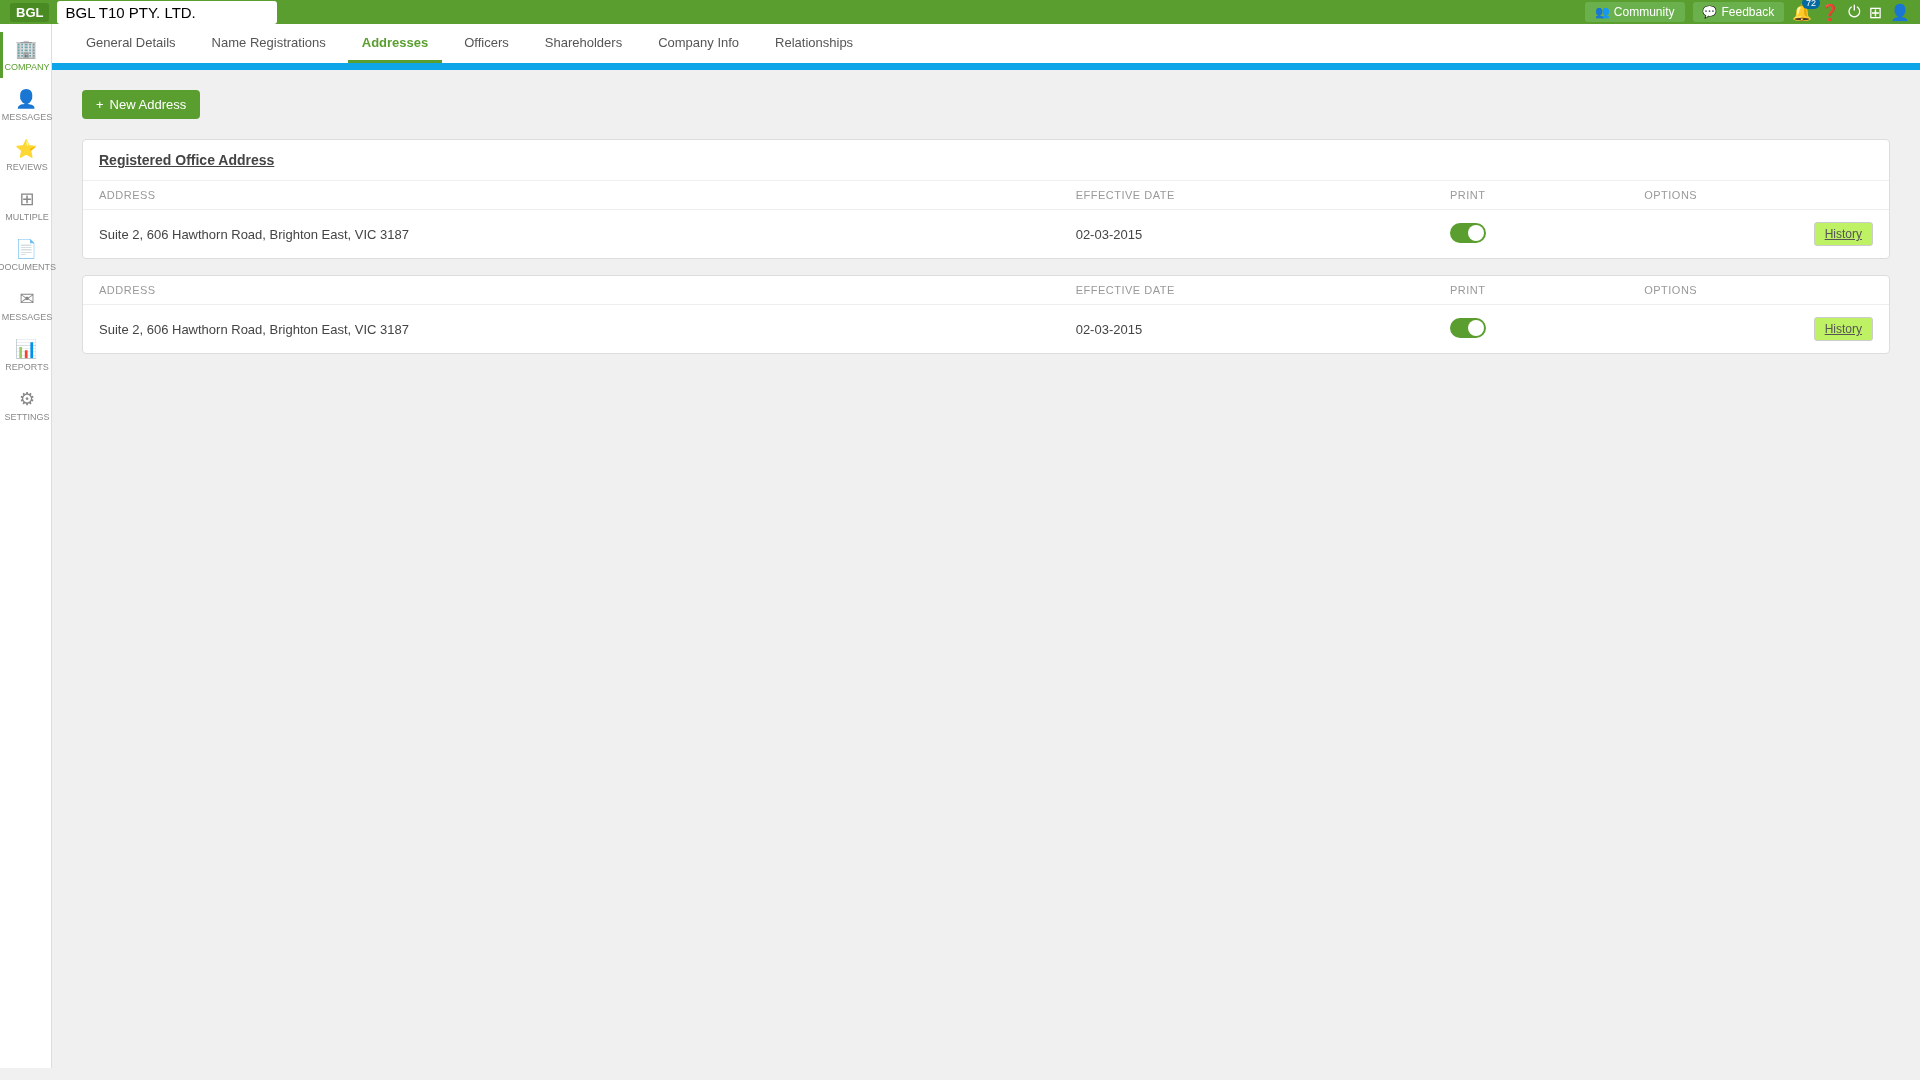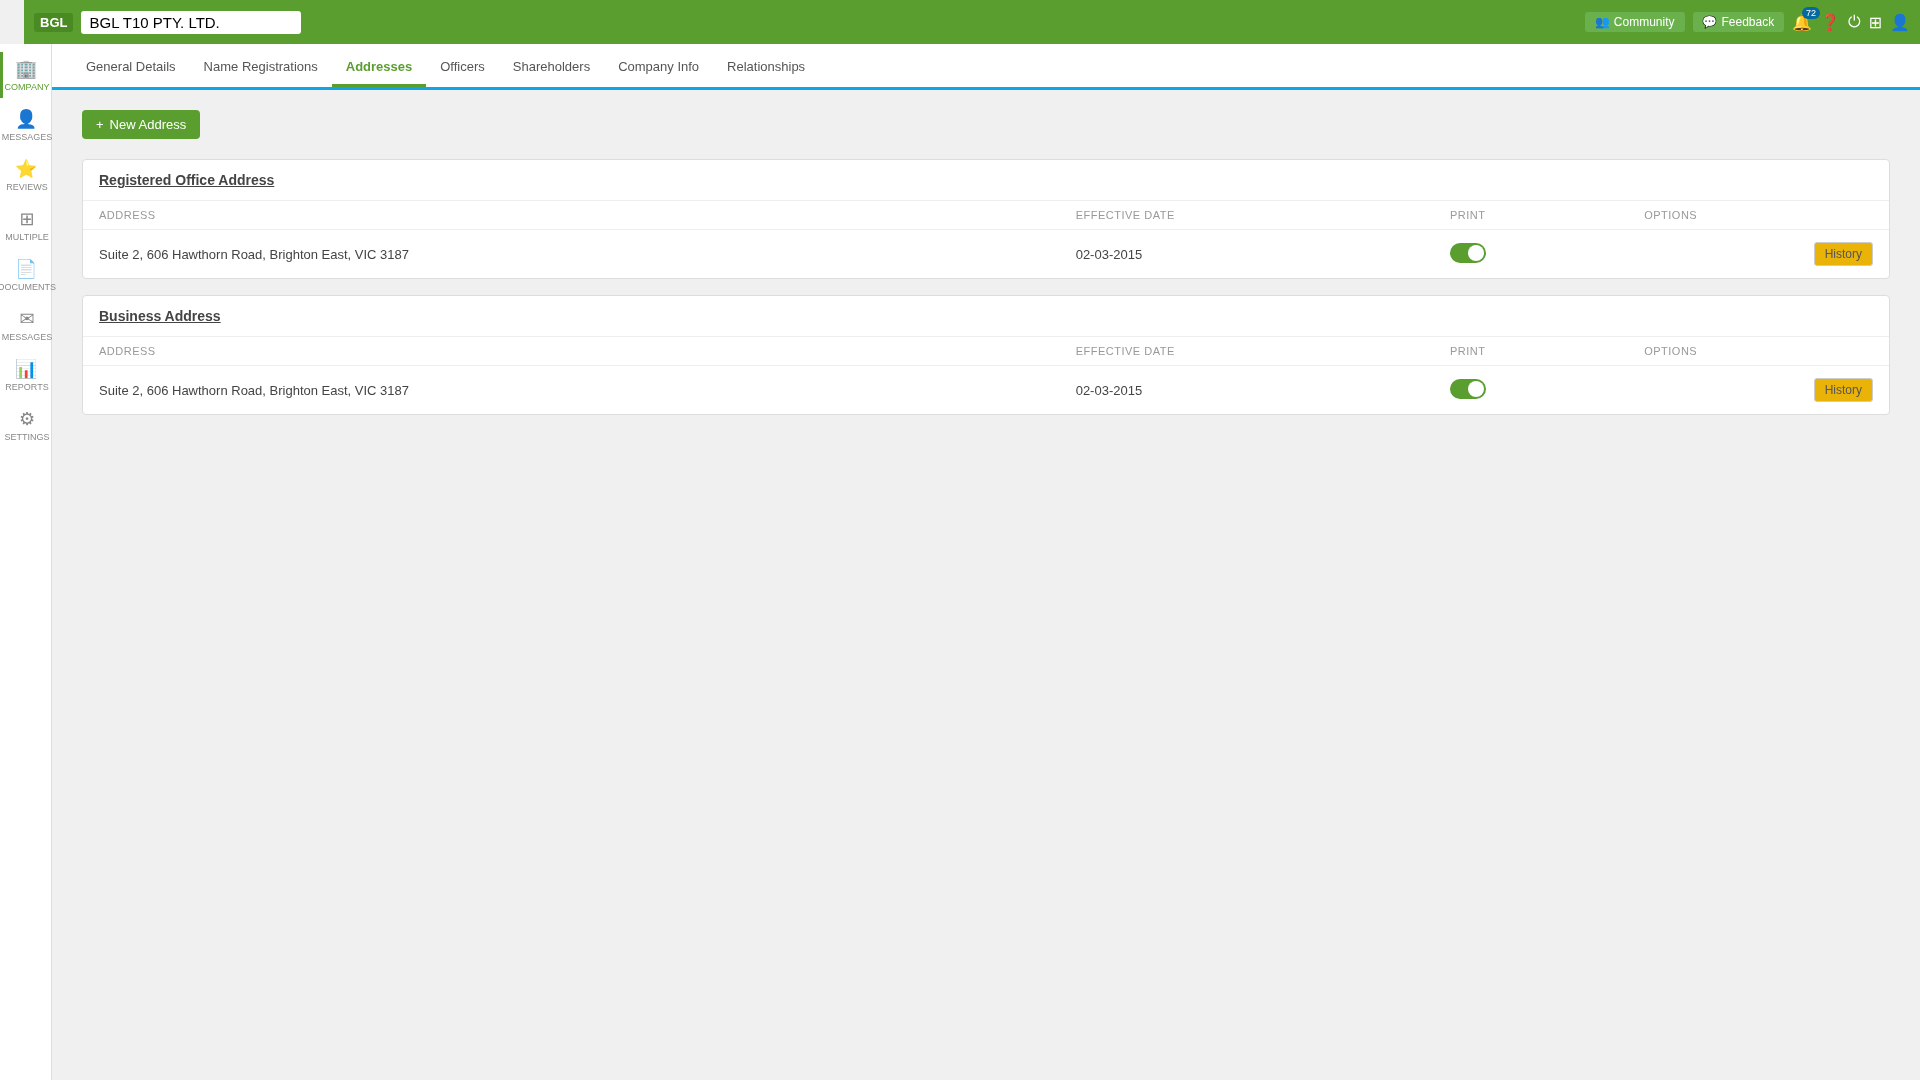--- a/index.html
+++ b/index.html
@@ -1,26 +1,25 @@
 <!DOCTYPE html>
 <html><head>
   <meta charset="utf-8">
   <style>
     * { box-sizing: border-box; margin: 0; padding: 0; }
     body { font-family: Arial, sans-serif; font-size: 13px; background: #f0f0f0; color: #333; }
 
     
     .topbar {
       background: #5a9e2f;
-      height: 44px;
+      height: 24px;
       display: flex;
       align-items: center;
       padding: 0 10px;
       justify-content: space-between;
-      margin-left: 24px;
     }
     .topbar-left { display: flex; align-items: center; gap: 8px; }
     .topbar-logo {
       color: white;
       font-weight: bold;
       font-size: 13px;
       background: #4a8a22;
       padding: 2px 6px;
       border-radius: 3px;
     }
@@ -91,25 +90,26 @@
     }
     .sidebar-item.active { color: #5a9e2f; border-left-color: #5a9e2f; }
     .sidebar-icon { font-size: 18px; }
 
     
     .main { flex: 1; display: flex; flex-direction: column; overflow: auto; }
 
     
     .tabbar {
       background: white;
-      border-bottom: 3px solid #0ea5e9;
+      border-bottom: 7px solid #0ea5e9;
       display: flex;
       padding: 0 20px;
       height: 46px;
       align-items: flex-end;
+      gap: 8px;
     }
     .tab {
       padding: 10px 14px;
       cursor: pointer;
       color: #555;
       font-size: 13px;
       border-bottom: 3px solid transparent;
       white-space: nowrap;
     }
     .tab.active { color: #5a9e2f; border-bottom-color: #5a9e2f; font-weight: bold; }
@@ -187,27 +187,28 @@
       border-radius: 50%;
       background: white;
       top: 2px;
       left: 2px;
       transition: left 0.2s;
     }
     .toggle.on::after { left: 18px; }
 
     
     .btn-history {
-      background: #eab308;
+      background: #bef264;
       border: 1px solid #ccc;
       border-radius: 3px;
       padding: 4px 10px;
       font-size: 12px;
       cursor: pointer;
       color: #555;
+      text-decoration: underline;
     }
   </style>
 </head>
 <body>
 
 <div class="topbar">
   <div class="topbar-left">
     <span class="topbar-logo">BGL</span>
     <input class="topbar-search" type="text" value="BGL T10 PTY. LTD." style="">
   </div>
@@ -309,21 +310,20 @@
               <td class="td-options">
                 <button class="btn-history">History</button>
               </td>
             </tr>
           </tbody>
         </table>
       </div>
 
       
       <div class="address-card">
-        <div class="card-header">Business Address</div>
         <table class="card-table">
           <thead>
             <tr>
               <th>ADDRESS</th>
               <th>EFFECTIVE DATE</th>
               <th>PRINT</th>
               <th class="th-options">OPTIONS</th>
             </tr>
           </thead>
           <tbody>

